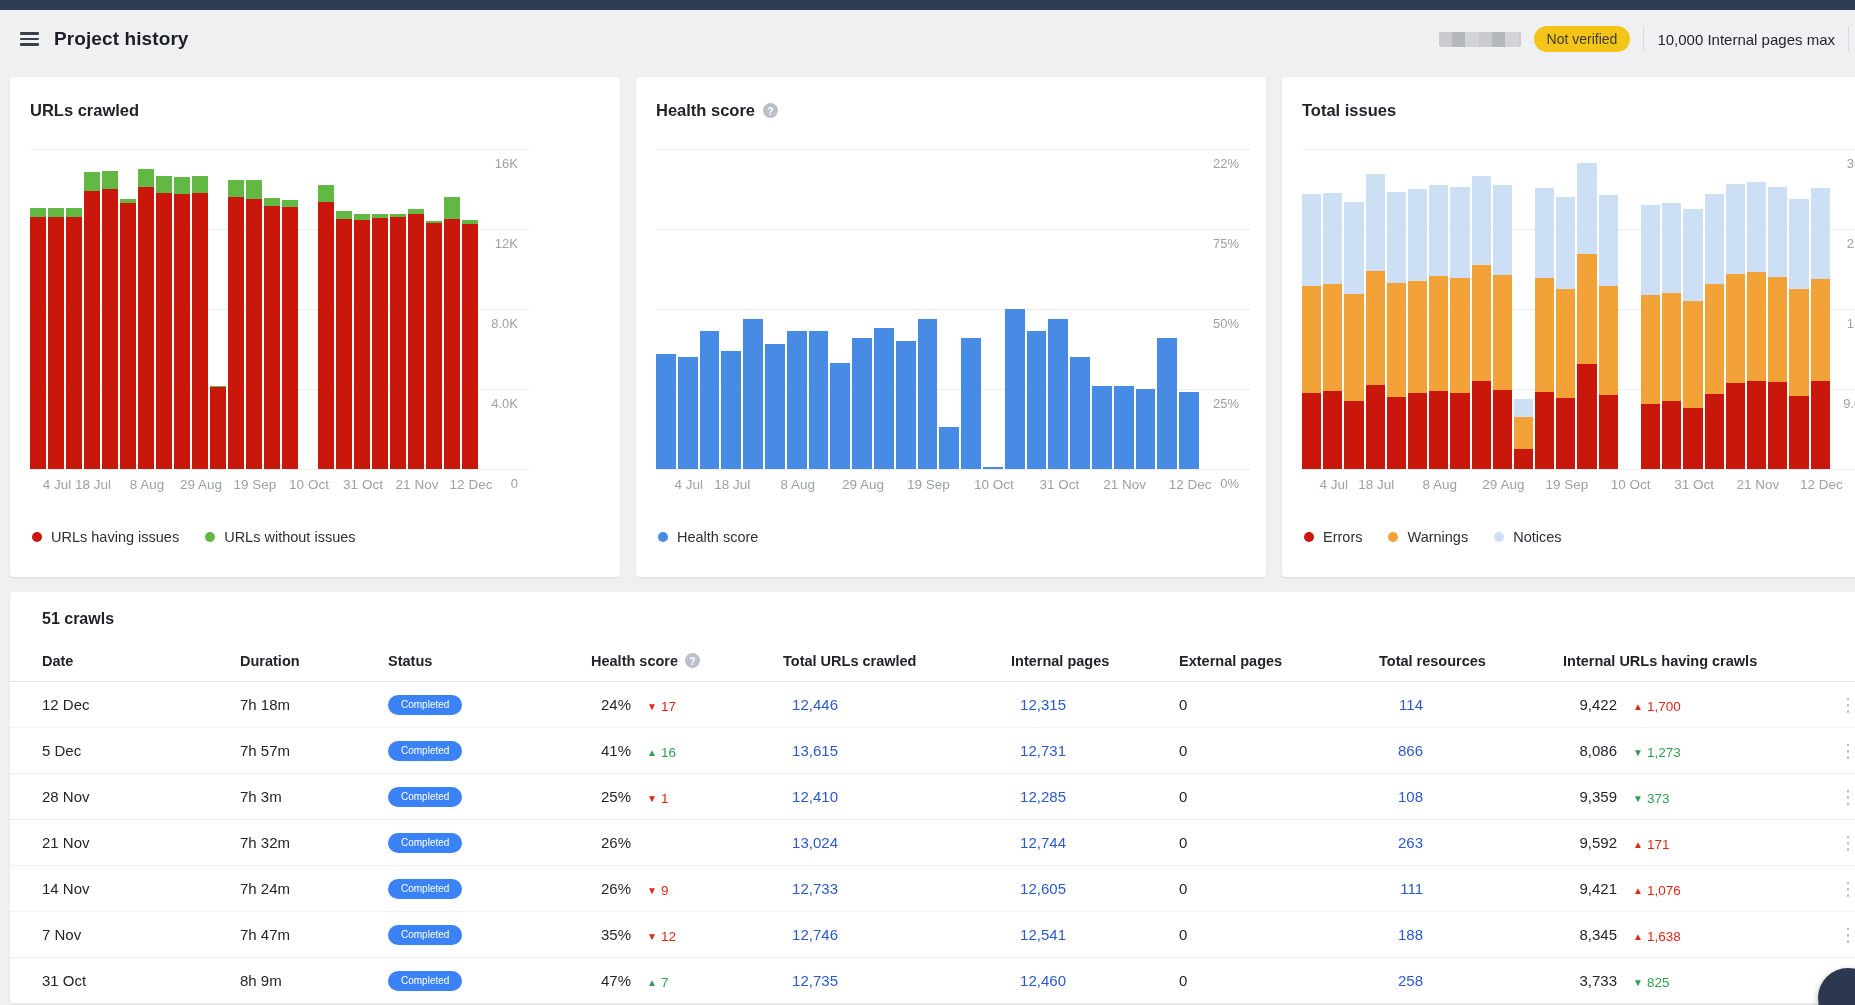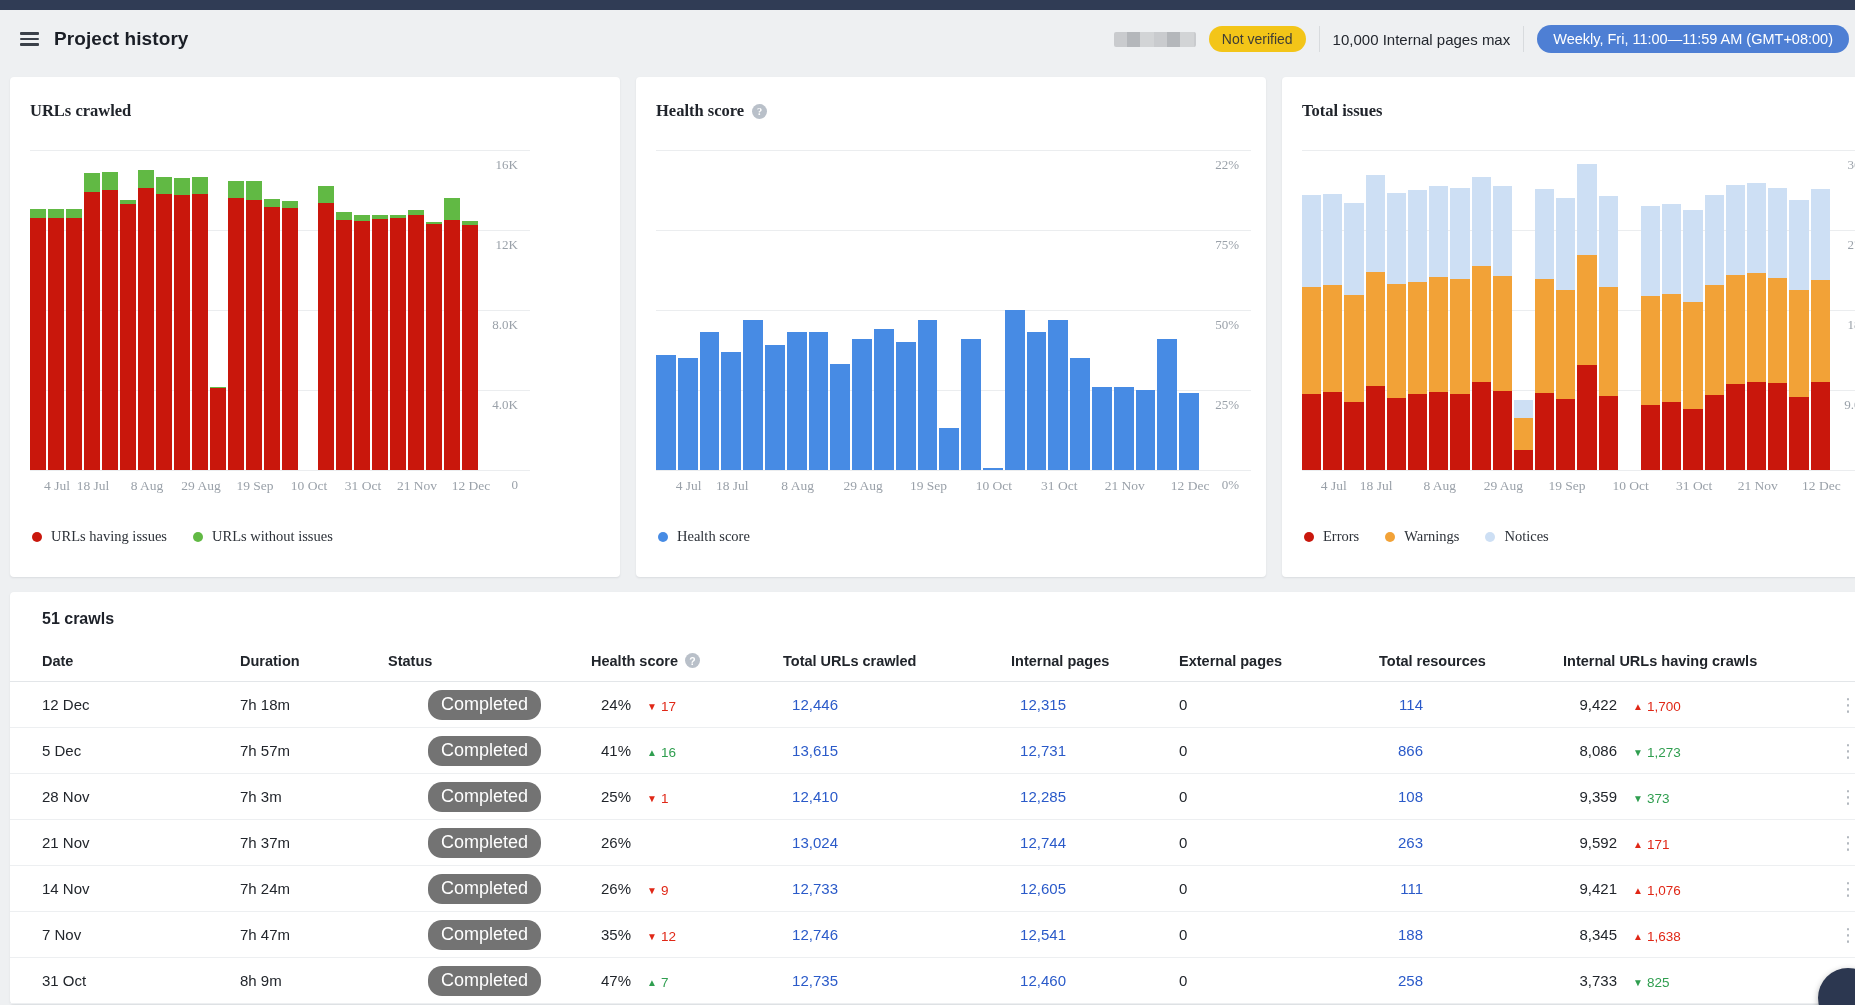--- a/index.html
+++ b/index.html
@@ -15,21 +15,21 @@
   .head-right { margin-left:auto; display:flex; align-items:center; gap:13px; }
   .blurbox { width:82px; height:15px; border-radius:2px;
              background:repeating-linear-gradient(90deg,#c9cbce 0 13px,#b4b7bb 13px 26px,#d2d4d6 26px 40px); }
   .pill-yellow { background:#f3c518; color:#3f3d36; font-size:14px; padding:5px 13px; border-radius:14px; white-space:nowrap; }
   .vdivider { width:1px; height:26px; background:#d8dbde; }
   .limit-text { font-size:15px; color:#23272e; white-space:nowrap; }
   .pill-blue { background:#4e7fd4; color:#fff; font-size:14.5px; padding:6px 16px; border-radius:16px;
                white-space:nowrap; border:none; cursor:pointer; }
 
   
-  .charts-row { display:flex; gap:16px; margin:9px 10px 0 10px;font-family:Liberation Serif, serif; }
+  .charts-row { display:flex; gap:16px; margin:9px 10px 0 10px; }
   .card { background:#fff; border-radius:4px; box-shadow:0 1px 2px rgba(40,45,55,.10); height:500px;
           padding:24px 20px 0 20px; position:relative; flex:none; }
   .card-title { font-size:16.5px; font-weight:bold; color:#20242b; display:flex; align-items:center; gap:8px; }
   .qicon { width:15px; height:15px; border-radius:50%; background:#b9c0c9; color:#fff; font-size:10.5px;
            font-weight:bold; display:inline-flex; align-items:center; justify-content:center; cursor:pointer; }
   .chart { position:relative; height:320px; margin-top:29px; }
   .gridline { position:absolute; height:1px; background:#ebedef; left:0; }
   .ylabel { position:absolute; width:66px; text-align:right; font-size:13px; color:#9aa1a9; }
   .bars { position:absolute; left:0; bottom:0; display:flex; align-items:flex-end; }
   .barcol { display:flex; flex-direction:column; justify-content:flex-end; }
@@ -42,21 +42,21 @@
   
   .table-card { background:#fff; border-radius:4px; box-shadow:0 1px 2px rgba(40,45,55,.10);
                 margin:15px 0 0 10px; width:1902px; padding-top:18px; }
   .table-title { font-size:16px; font-weight:bold; color:#1d2129; padding-left:32px; height:30px; }
   .t-head, .t-row { display:grid;
       grid-template-columns:198px 148px 203px 192px 228px 168px 200px 184px 247px 1fr;
       align-items:center; padding-left:32px; }
   .t-head { height:42px; border-bottom:1px solid #e3e6e9; font-size:14.5px; font-weight:bold; color:#21252b; }
   .t-head .hcell { display:flex; align-items:center; gap:7px; }
   .t-row { height:46px; border-bottom:1px solid #edeff1; font-size:15px; }
-  .pill-status { background:#737373; color:#fff; font-size:18px; padding:4.5px 13px; border-radius:14px; display:inline-block;margin-left:40px; }
+  .pill-status { background:#3b82f6; color:#fff; font-size:10px; padding:4.5px 13px; border-radius:14px; display:inline-block; }
   .num { display:inline-block; text-align:right; font-variant-numeric:tabular-nums; }
   .w40{min-width:40px}.w55{min-width:55px}.w44{min-width:44px}.w54{min-width:54px}
   a.blue { color:#2a5ac9; text-decoration:none; cursor:pointer; }
   .delta { font-size:13.5px; margin-left:16px; display:inline-flex; align-items:center; gap:4px; }
   .delta .tri { font-size:10px; }
   .delta.bad { color:#e02716; } .delta.good { color:#2f9e4f; }
   .kebab { justify-self:end; padding-right:55px; color:#aeb4bb; font-size:18px; cursor:pointer;
            letter-spacing:0; line-height:14px; user-select:none; }
   .health-val { color:#1f2329; }
 
@@ -75,21 +75,20 @@
       <i></i>
       <i></i>
     </div>
   <div class="page-title">Project history</div>
   <div class="head-right">
     <div class="blurbox"></div>
     <span class="pill-yellow">Not verified</span>
     <span class="vdivider"></span>
     <span class="limit-text">10,000 Internal pages max</span>
     <span class="vdivider"></span>
-    <button class="pill-blue">Weekly, Fri, 11:00—11:59 AM (GMT+08:00)</button>
   </div>
 </div>
 
 <div class="charts-row">
 
   <div class="card" style="width:610px">
     <div class="card-title">
         <span>URLs crawled</span>
       </div>
     <div class="chart" id="chart-urls">
@@ -584,21 +583,21 @@
         <div class=""><span>0</span></div>
         <div class=""><a class="blue num w44" href="#">108</a></div>
         <div class=""><span class="num w54">9,359</span><span class="delta good">
             <span class="tri">▼</span>
             <span>373</span>
           </span></div>
         <div class="kebab">⋮</div>
       </div>
       <div class="t-row">
         <div class="">21 Nov</div>
-        <div class="">7h 37m</div>
+        <div class="">7h 32m</div>
         <div class=""><span class="pill-status">Completed</span></div>
         <div class=""><span class="num w40 health-val">26%</span></div>
         <div class=""><a class="blue num w55" href="#">13,024</a></div>
         <div class=""><a class="blue num w55" href="#">12,744</a></div>
         <div class=""><span>0</span></div>
         <div class=""><a class="blue num w44" href="#">263</a></div>
         <div class=""><span class="num w54">9,592</span><span class="delta bad">
             <span class="tri">▲</span>
             <span>171</span>
           </span></div>

